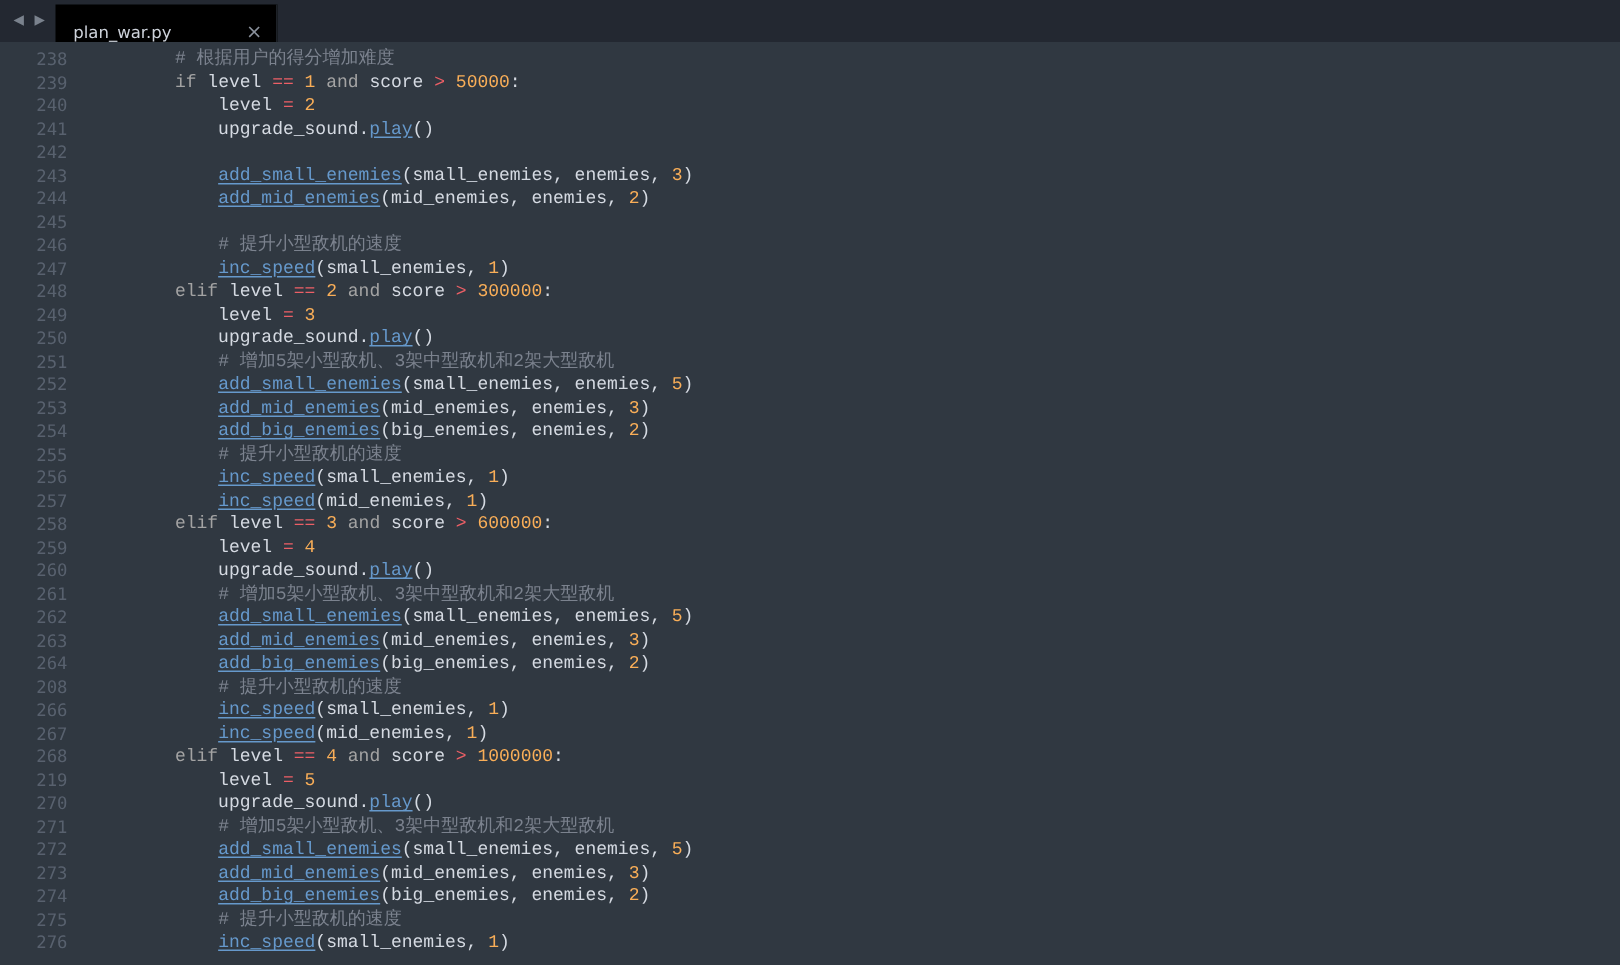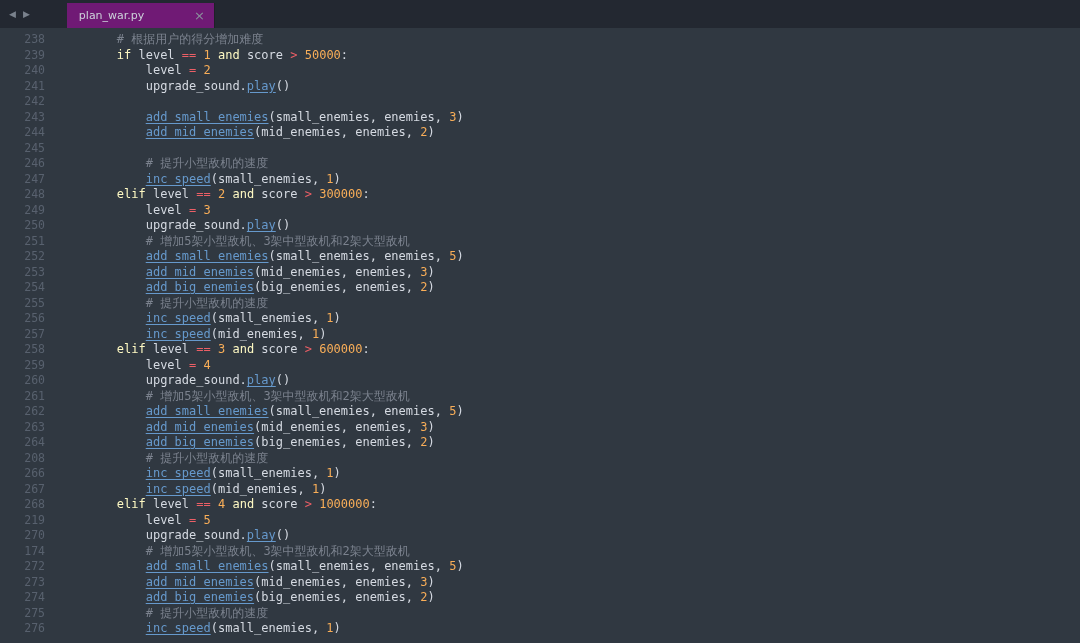--- a/index.html
+++ b/index.html
@@ -19,26 +19,25 @@
   .tab-nav {
     height:28px; display:flex; align-items:center;
     padding:0 7px 0 9px; gap:7px;
   }
   .tab-nav span {
     color:#7a828d; font-size:9px; line-height:1; cursor:pointer;
     font-family:"DejaVu Sans", sans-serif;
   }
   .tab {
     height:25px; width:148px;
-    background:#701a75;
-    display:flex; align-items:center; justify-content:space-between;
+    background:#000000;
+    display:flex; align-items:flex-end; justify-content:space-between;
     padding:0 9px 0 12px;
     border-right:1px solid #1d2127;
     cursor:pointer;
-    margin-left:30px;
   }
   .tab-label {
     color:#cdd2da; font-size:11px;
     font-family:"DejaVu Sans", "Liberation Sans", sans-serif;
     white-space:nowrap; overflow:hidden;
   }
   .tab-close {
     color:#8a919c; font-size:13px; line-height:1;
     font-family:"DejaVu Sans", sans-serif;
   }
@@ -59,24 +58,25 @@
     flex:0 0 45px; width:45px;
     text-align:right;
     color:#58616e;
     font-size:11.5px;
     user-select:none;
     padding-left:12px;
   }
   .code {
     padding-left:14px;
     white-space:pre;
+    font-family:Liberation Mono, monospace;
   }
   .t-pl { color:#d5dae2; }
   .t-cm { color:#7b828e; }
-  .t-kw { color:#fef9c3; }
+  .t-kw { color:#a3a3a3; }
   .t-op { color:#ec5f66; }
   .t-nm { color:#f9ae58; }
   .t-fn { color:#6699cc; text-decoration:underline; text-decoration-color:#6699cc; text-underline-offset:2px; }
 </style>
 </head>
 <body>
 
 <div class="window">
   <div class="tabbar">
     <div class="tab-nav">
@@ -215,21 +215,21 @@
         </div>
         <div class="line">
           <span class="ln">219</span>
           <span class="code"><span class="t-pl">            level </span><span class="t-op">=</span><span class="t-pl"> </span><span class="t-nm">5</span></span>
         </div>
         <div class="line">
           <span class="ln">270</span>
           <span class="code"><span class="t-pl">            upgrade_sound.</span><span class="t-fn">play</span><span class="t-pl">()</span></span>
         </div>
         <div class="line">
-          <span class="ln">174</span>
+          <span class="ln">271</span>
           <span class="code"><span class="t-pl">            </span><span class="t-cm"># 增加5架小型敌机、3架中型敌机和2架大型敌机</span></span>
         </div>
         <div class="line">
           <span class="ln">272</span>
           <span class="code"><span class="t-pl">            </span><span class="t-fn">add_small_enemies</span><span class="t-pl">(small_enemies, enemies, </span><span class="t-nm">5</span><span class="t-pl">)</span></span>
         </div>
         <div class="line">
           <span class="ln">273</span>
           <span class="code"><span class="t-pl">            </span><span class="t-fn">add_mid_enemies</span><span class="t-pl">(mid_enemies, enemies, </span><span class="t-nm">3</span><span class="t-pl">)</span></span>
         </div>

